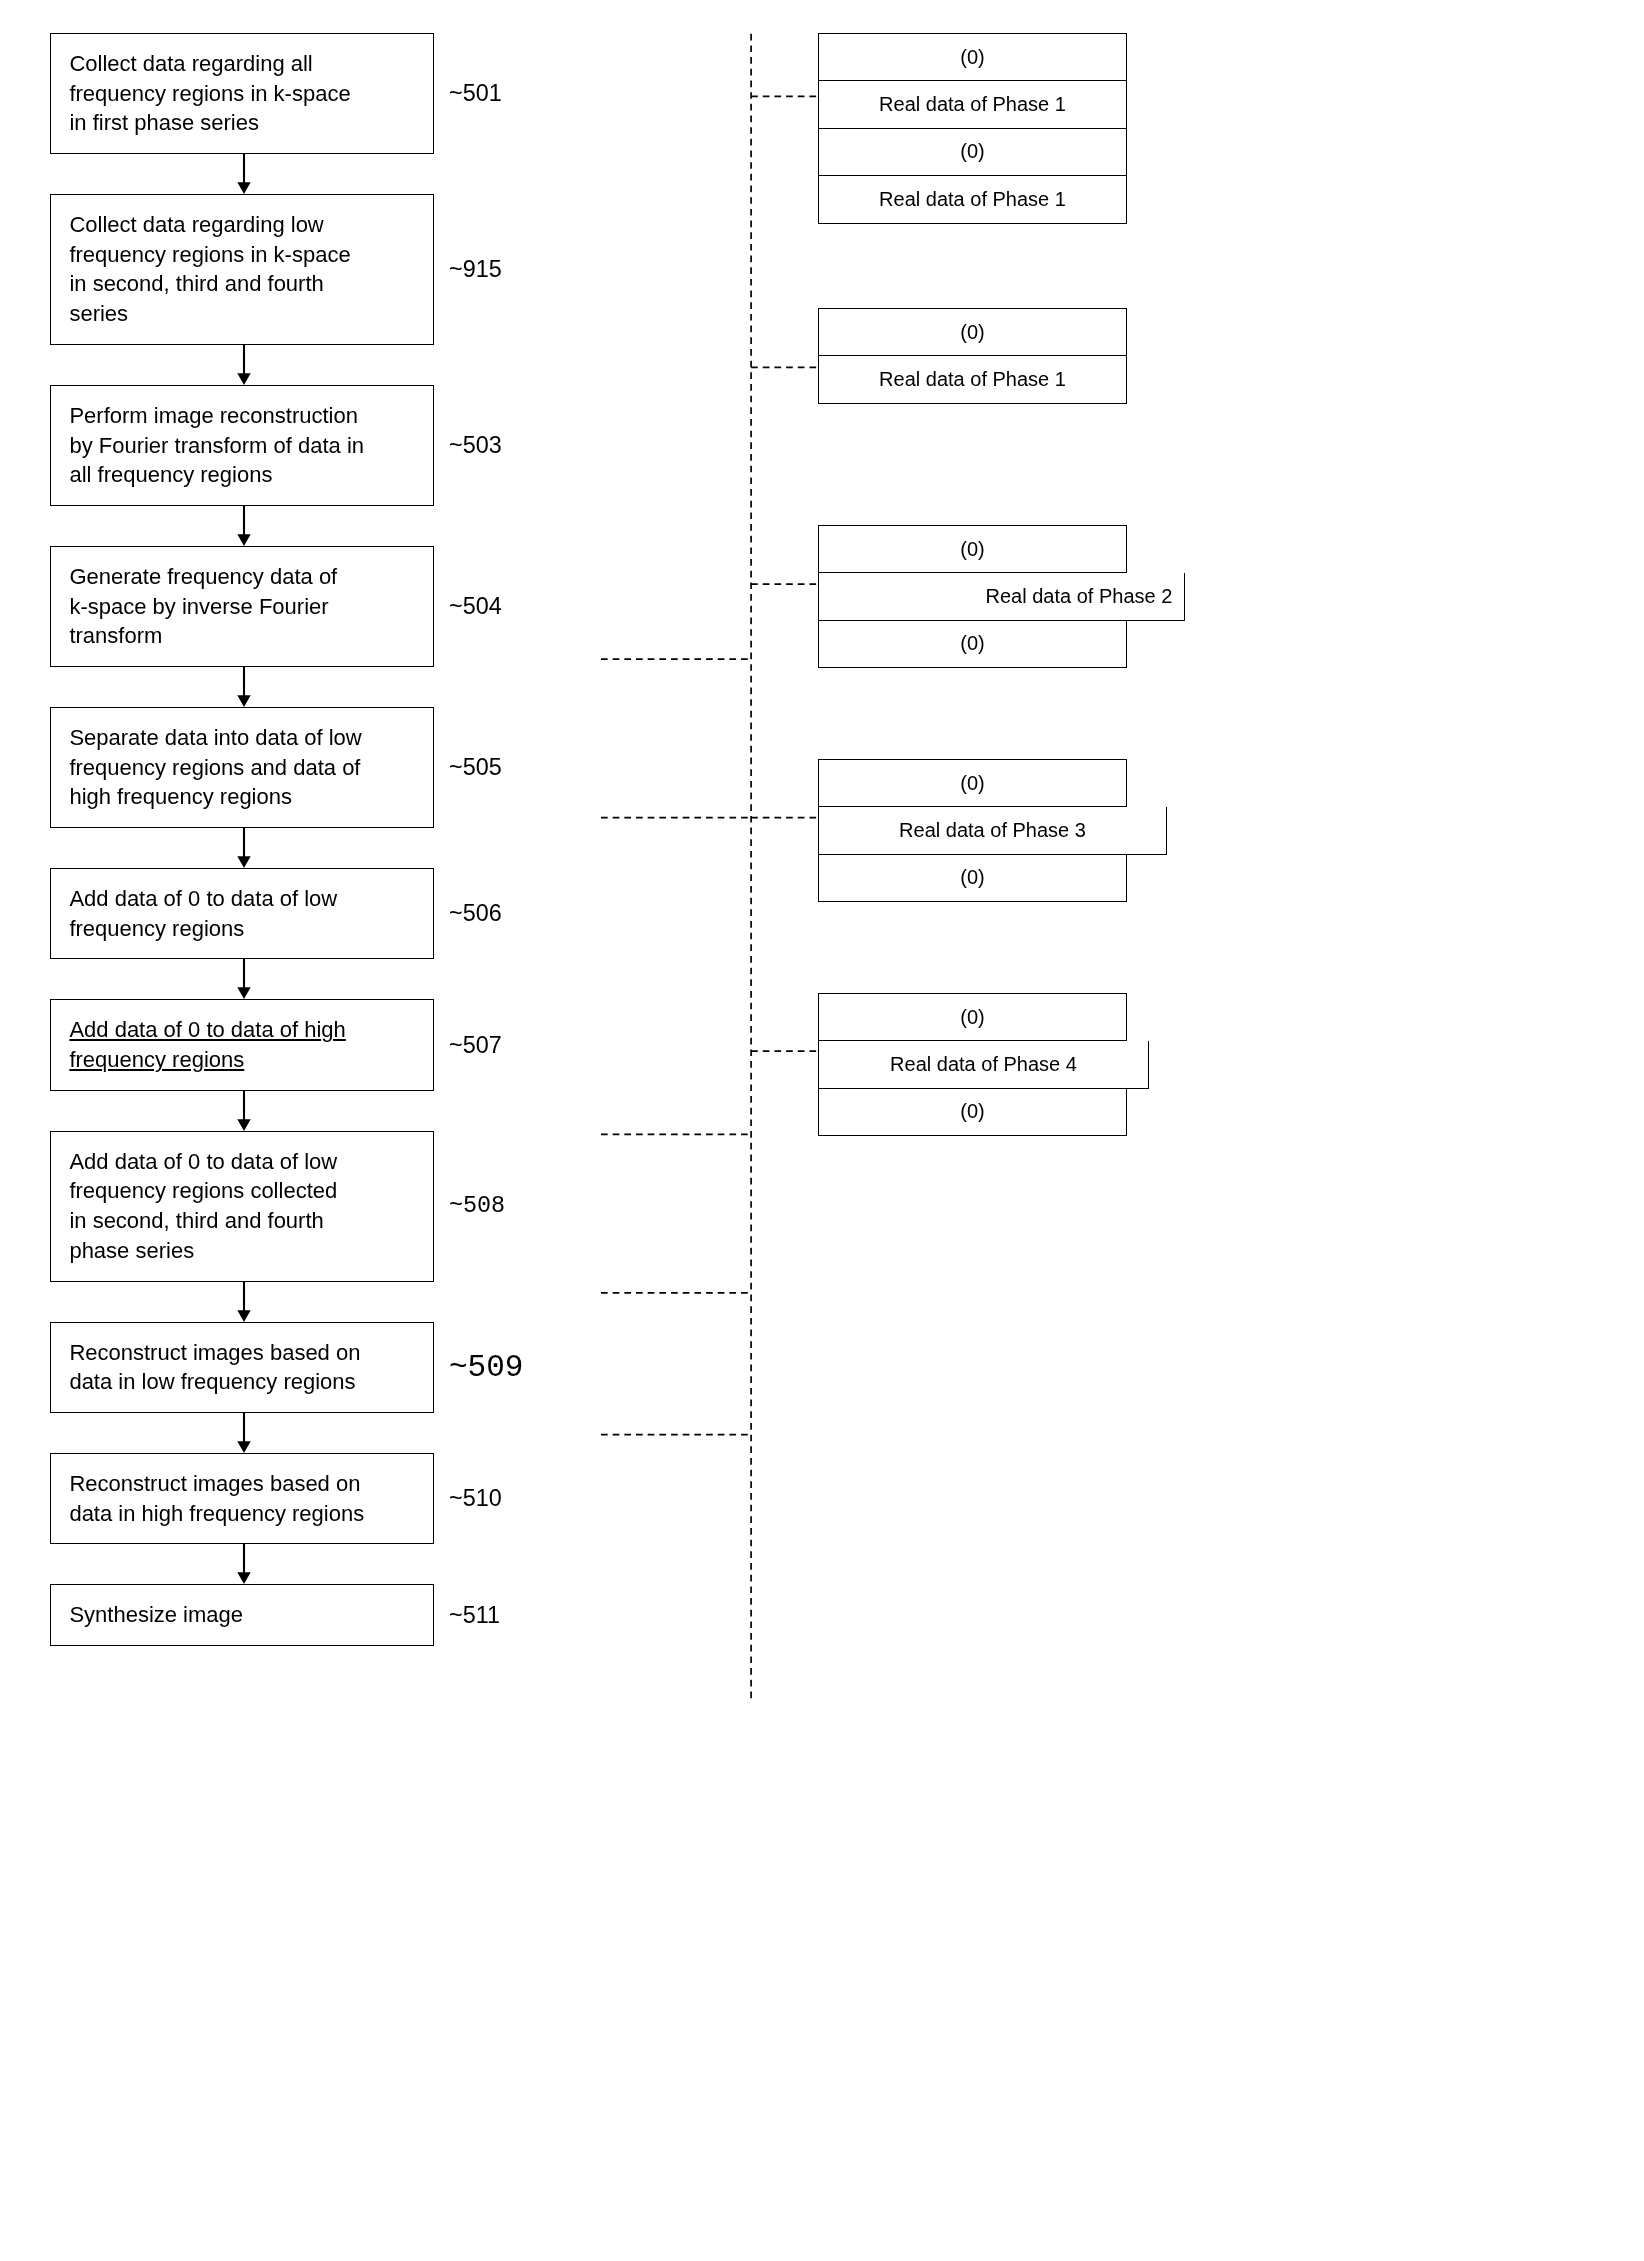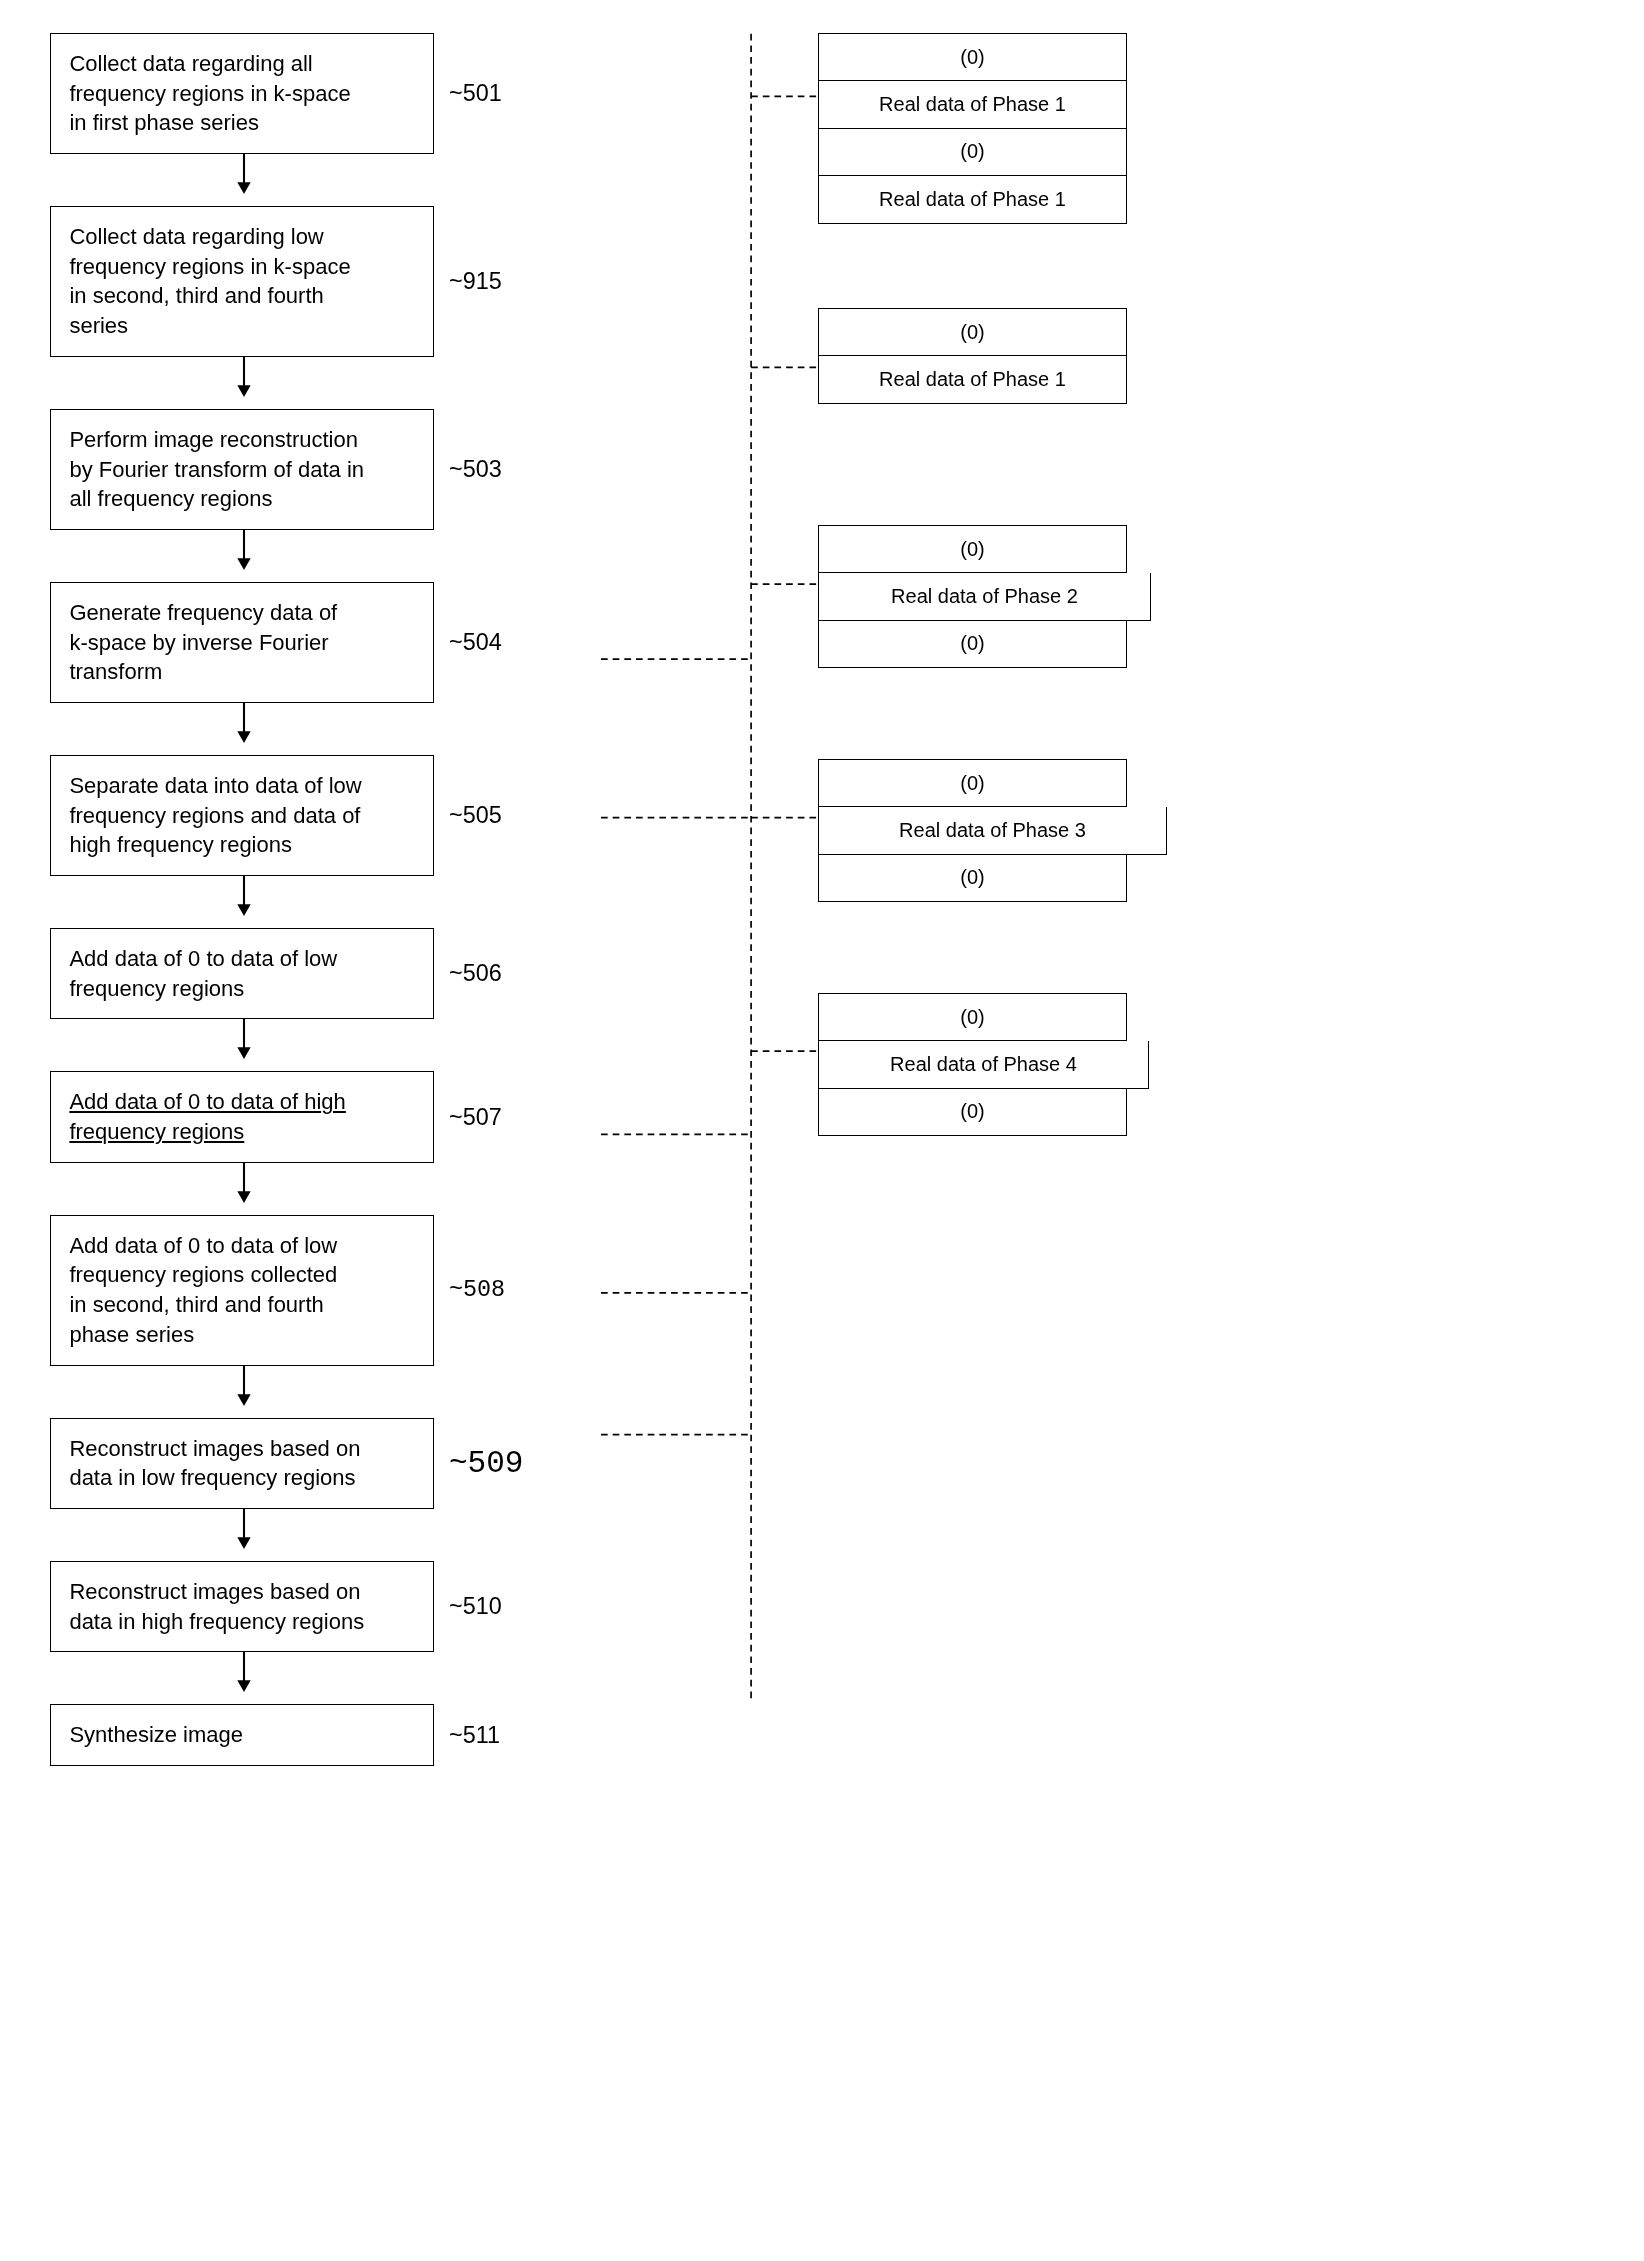--- a/index.html
+++ b/index.html
@@ -41,21 +41,20 @@
     .main-container {
       display: flex;
       flex-direction: row;
       align-items: flex-start;
     }
     .left-flow {
       display: flex;
       flex-direction: column;
       align-items: flex-start;
       width: 484px;
-      gap: 12px;
     }
     .right-boxes-area {
       margin-left: 67px;
       display: flex;
       flex-direction: column;
       padding-top: 0;
     }
     .step-block {
       display: flex;
       flex-direction: column;
@@ -287,21 +286,21 @@
         <div class="small-box" style="border:1.7px solid #000; border-top:none; padding:11.7px; text-align:center; font-size:20px; background:#fff; width:309px;">Real data of Phase 1</div>
       </div>
 
       <div style="position:absolute; top:275px; left:217px; width:317px;">
         <div class="small-box" style="border:1.7px solid #000; padding:11.7px; text-align:center; font-size:20px; background:#fff; width:309px; margin-bottom:0;">(0)</div>
         <div class="small-box" style="border:1.7px solid #000; border-top:none; padding:11.7px; text-align:center; font-size:20px; background:#fff; width:309px;">Real data of Phase 1</div>
       </div>
 
       <div style="position:absolute; top:492px; left:217px; width:317px;">
         <div class="small-box" style="border:1.7px solid #000; padding:11.7px; text-align:center; font-size:20px; background:#fff; width:309px; margin-bottom:0;">(0)</div>
-        <div class="small-box" style="border:1.7px solid #000; border-top:none; padding:11.7px; text-align:center; font-size:20px; background:#fff; width:333px; margin-bottom:0;">Real data of Phase 2</div>
+        <div class="small-box" style="border:1.7px solid #000; border-top:none; padding:11.7px; text-align:right; font-size:20px; background:#fff; width:367px; margin-bottom:0;">Real data of Phase 2</div>
         <div class="small-box" style="border:1.7px solid #000; border-top:none; padding:11.7px; text-align:center; font-size:20px; background:#fff; width:309px;">(0)</div>
       </div>
 
       <div style="position:absolute; top:726px; left:217px; width:317px;">
         <div class="small-box" style="border:1.7px solid #000; padding:11.7px; text-align:center; font-size:20px; background:#fff; width:309px; margin-bottom:0;">(0)</div>
         <div class="small-box" style="border:1.7px solid #000; border-top:none; padding:11.7px; text-align:center; font-size:20px; background:#fff; width:349px; margin-bottom:0;">Real data of Phase 3</div>
         <div class="small-box" style="border:1.7px solid #000; border-top:none; padding:11.7px; text-align:center; font-size:20px; background:#fff; width:309px;">(0)</div>
       </div>
 
       <div style="position:absolute; top:960px; left:217px; width:317px;">

